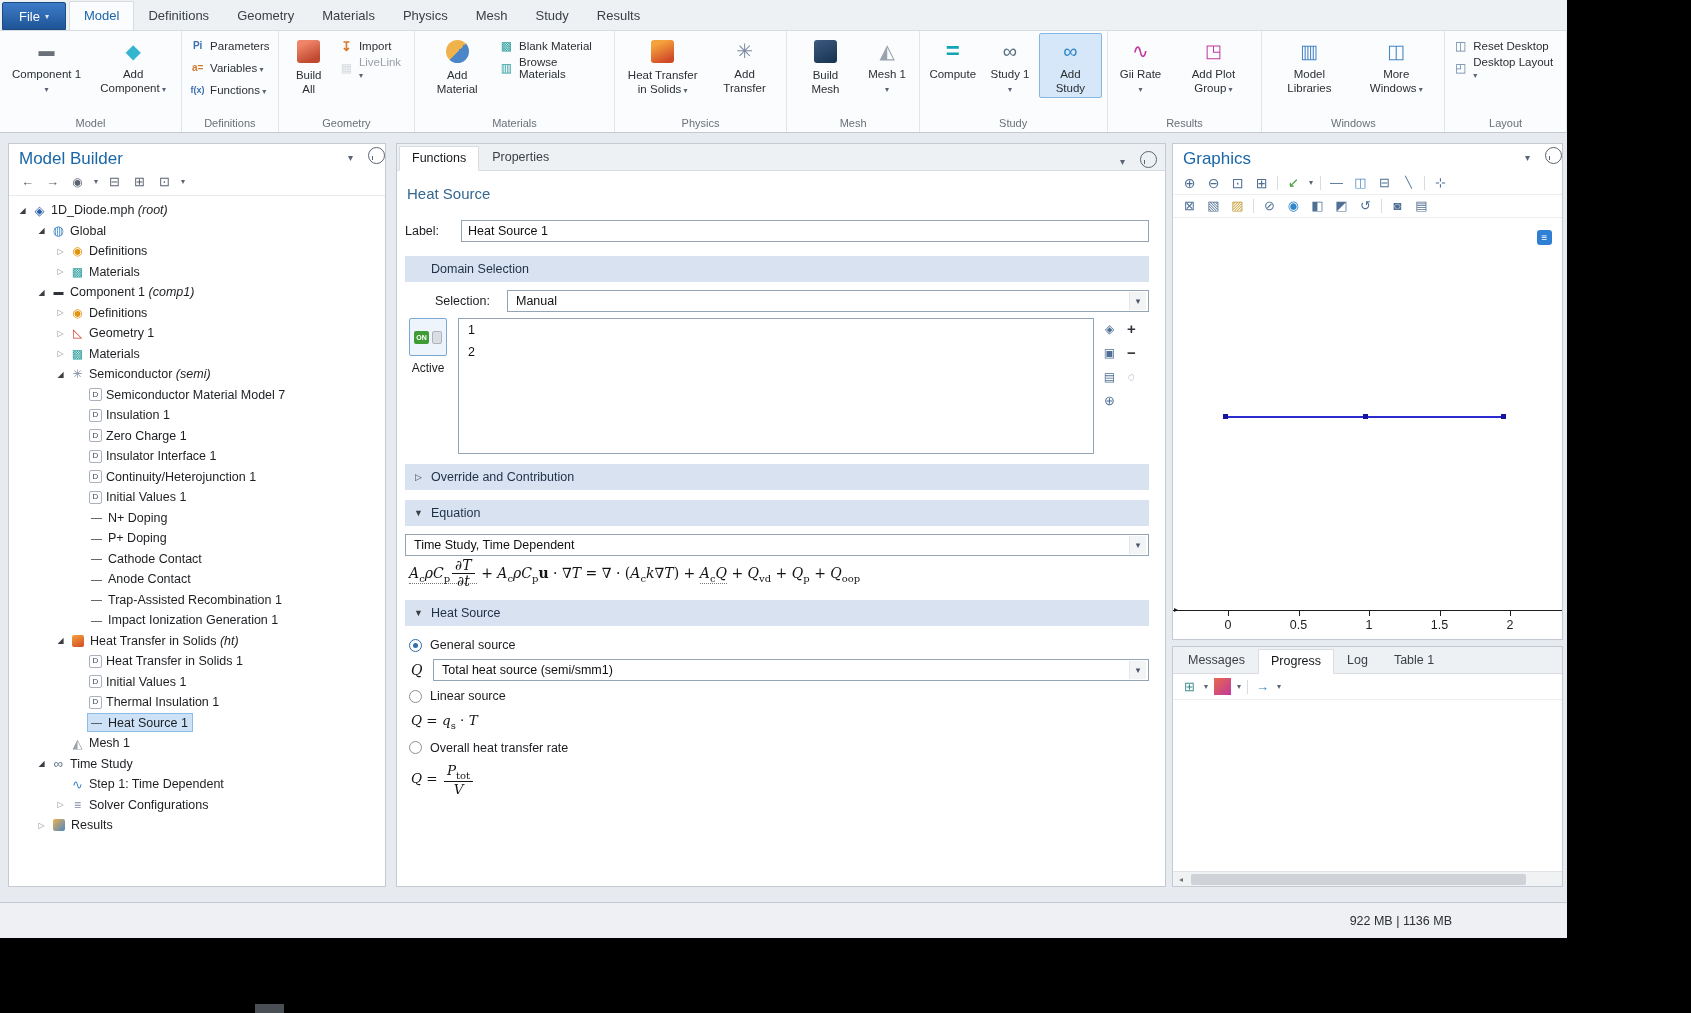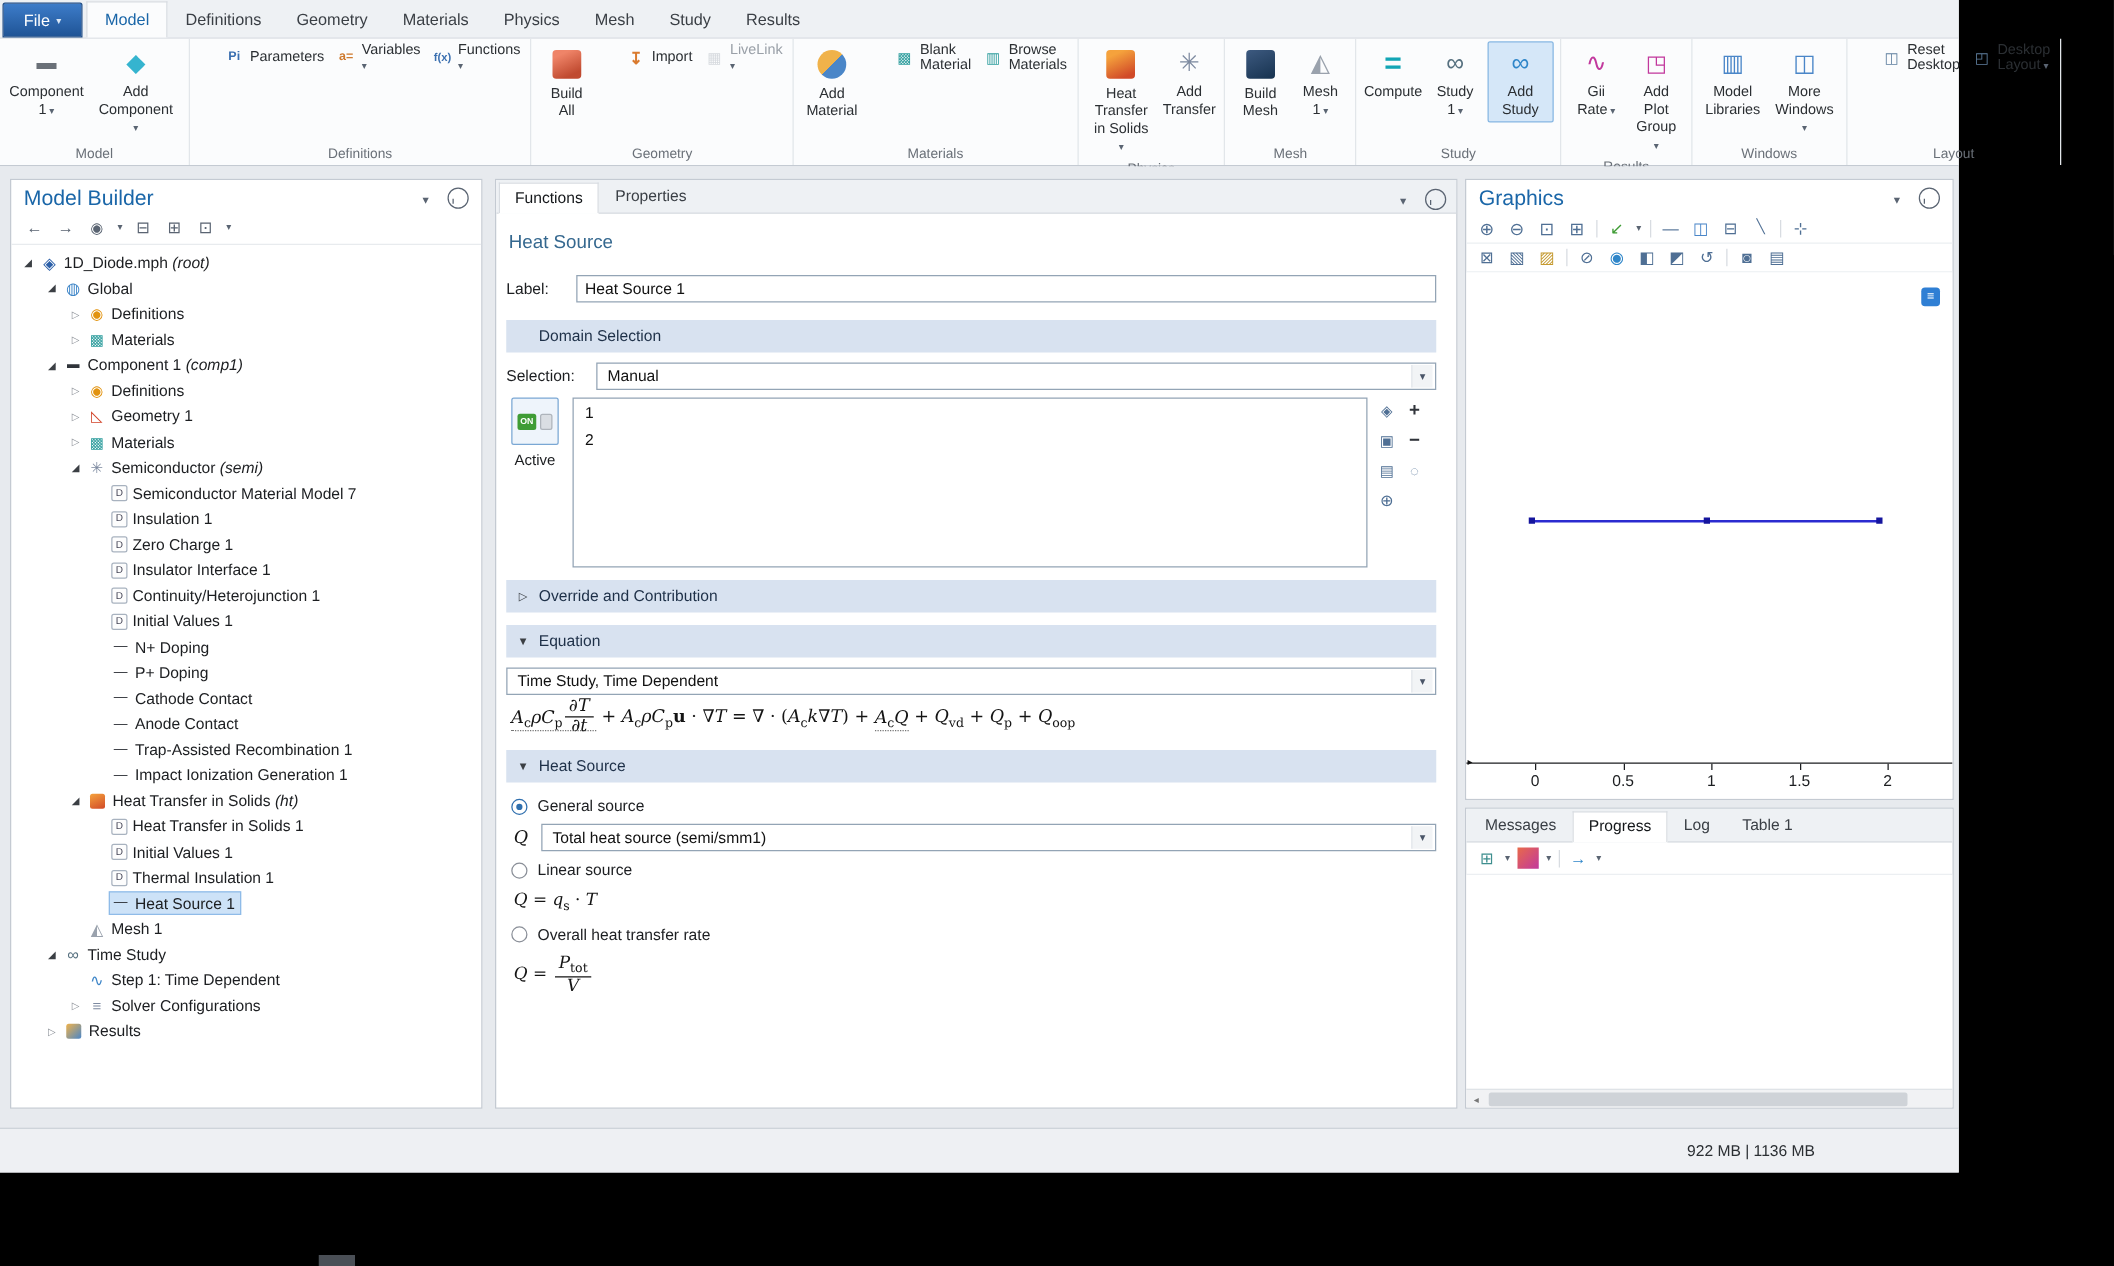--- a/index.html
+++ b/index.html
@@ -13,21 +13,21 @@
   .rtab { padding:6px 14px 7px; font-size:13px; color:#3a3f45; }
   .rtab.active { background:#fbfcfd; border:1px solid #d8dce1; border-bottom:none; color:#1a66a8; }
 
   
   .ribbon { height:102px; background:#fbfcfd; display:flex; border-bottom:1px solid #c4cad2; flex:none; }
   .rgroup { display:flex; flex-direction:column; padding:2px 5px 0 5px; border-right:1px solid #e2e6ea; }
   .rgroup-buttons { flex:1; display:flex; align-items:flex-start; gap:2px; }
   .rgroup-label { height:17px; text-align:center; font-size:11px; color:#6a7078; line-height:16px; }
   .rbtn-large { max-width:86px; min-width:46px; display:flex; flex-direction:column; align-items:center; padding:4px 4px 2px; gap:3px; font-size:11.5px; color:#2b2f33; text-align:center; border:1px solid transparent; border-radius:2px; line-height:1.22; }
   .rbtn-large.hl { background:#d5e7f8; border-color:#86b6e2; }
-  .rsmall-col { display:flex; flex-direction:row; gap:4px; padding-top:4px;margin-left:20px; }
+  .rsmall-col { display:flex; flex-direction:column; gap:4px; padding-top:4px; }
   .rbtn-small { display:flex; align-items:center; gap:5px; height:18px; font-size:11.5px; color:#2b2f33; padding:0 3px; }
   .dis { color:#9aa0a8; }
   .dis .icn { opacity:.5; }
   .caret { font-size:8px; color:#5a6472; }
 
   
   .icn { display:inline-flex; align-items:center; justify-content:center; width:16px; height:16px; font-size:13px; line-height:1; flex:none; }
   .icn-lg { width:26px; height:26px; font-size:22px; }
   .icn-lg.icn-box { width:23px; height:23px; border-radius:3px; margin:2px; }
   .icn-sm { width:15px; height:15px; font-size:12px; }
@@ -42,21 +42,21 @@
 
   
   .main { position:relative; flex:1; background:#e7eaee; }
   .panel { background:#fff; border:1px solid #c4cad2; overflow:hidden; display:flex; flex-direction:column; }
   .mb { position:absolute; left:8px; top:10px; width:378px; height:744px; }
   .settings { position:absolute; left:396px; top:10px; width:770px; height:744px; }
   .rightcol { position:absolute; left:1172px; top:10px; width:391px; height:744px; display:flex; flex-direction:column; }
   .graphics { height:497px; flex:none; }
   .progress { flex:1; margin-top:6px; }
 
-  .phead { display:flex; align-items:flex-end; padding:5px 10px 3px 10px; flex:none; }
+  .phead { display:flex; align-items:flex-start; padding:5px 0 3px 10px; flex:none; }
   .ptitle { font-size:17px; color:#1a66a8; flex:1; }
   .head-icons { display:flex; gap:9px; align-items:center; color:#5a6472; }
 
   
   .mbtools { display:flex; align-items:center; gap:8px; padding:1px 10px 5px; border-bottom:1px solid #e8ebee; color:#5a6472; flex:none; }
   .tree { flex:1; padding-top:4px; overflow:hidden; }
   .trow { display:flex; align-items:center; height:20.5px; font-size:12.5px; color:#1c1e21; }
   .texp { width:15px; text-align:center; font-size:8px; color:#8b9097; flex:none; }
   .texp.open { color:#3b3f44; }
   .tsel { display:inline-flex; align-items:center; padding:1px 4px 1px 1px; border:1px solid transparent; }
@@ -67,21 +67,21 @@
   .ptabs { height:27px; background:#eef1f4; display:flex; align-items:flex-end; border-bottom:1px solid #d8dce1; padding:0 8px 0 2px; flex:none; }
   .tabset { display:flex; align-items:flex-end; flex:1; }
   .ptab { padding:4px 12px 5px; font-size:12.5px; color:#3a3f45; border:1px solid transparent; }
   .ptab.active { background:#fff; border-color:#d8dce1; border-bottom-color:#fff; color:#14171a; margin-bottom:-1px; }
 
   
   .set-body { padding:8px 16px 0 8px; overflow:hidden; flex:1; }
   .set-title { font-size:15px; color:#35688f; margin:6px 0 18px 2px; }
   .label-row { display:flex; align-items:center; gap:8px; margin-bottom:14px; }
   .flabel { font-size:12.5px; color:#1c1e21; width:48px; flex:none; }
-  .flabel.w72 { width:68px; }
+  .flabel.w72 { width:68px;margin-left:30px; }
   .txt { flex:1; height:22px; border:1px solid #93a4b5; background:#fff; font-size:12.5px; padding:0 6px; font-family:inherit; color:#111; }
   .secbar { height:26px; background:#d8e2f0; display:flex; align-items:center; font-size:12.5px; color:#1e3048; margin:10px 0 8px; padding-left:8px; gap:7px; }
   .secarrow { width:11px; font-size:9px; color:#3b3f44; text-align:center; }
   .sel-row { display:flex; align-items:center; gap:4px; margin:8px 0 6px; }
   .dd { flex:1; height:22px; border:1px solid #93a4b5; background:#fff; font-size:12.5px; display:flex; align-items:center; padding:0 2px 0 8px; color:#111; }
   .ddbtn { margin-left:auto; width:17px; height:18px; display:flex; align-items:center; justify-content:center; font-size:9px; color:#4a5568; background:#f2f4f6; border-left:1px solid #e2e6ea; }
   .dom-row { display:flex; gap:7px; margin-bottom:4px; }
   .active-col { width:46px; flex:none; text-align:center; }
   .active-btn { width:38px; height:38px; margin:0 auto; border:1px solid #7aa7d4; background:#eef4fb; border-radius:2px; display:flex; align-items:center; justify-content:center; gap:3px; }
   .on-chip { background:#3f9c35; color:#fff; font-size:7px; font-weight:bold; padding:3px 2px; border-radius:2px; }

